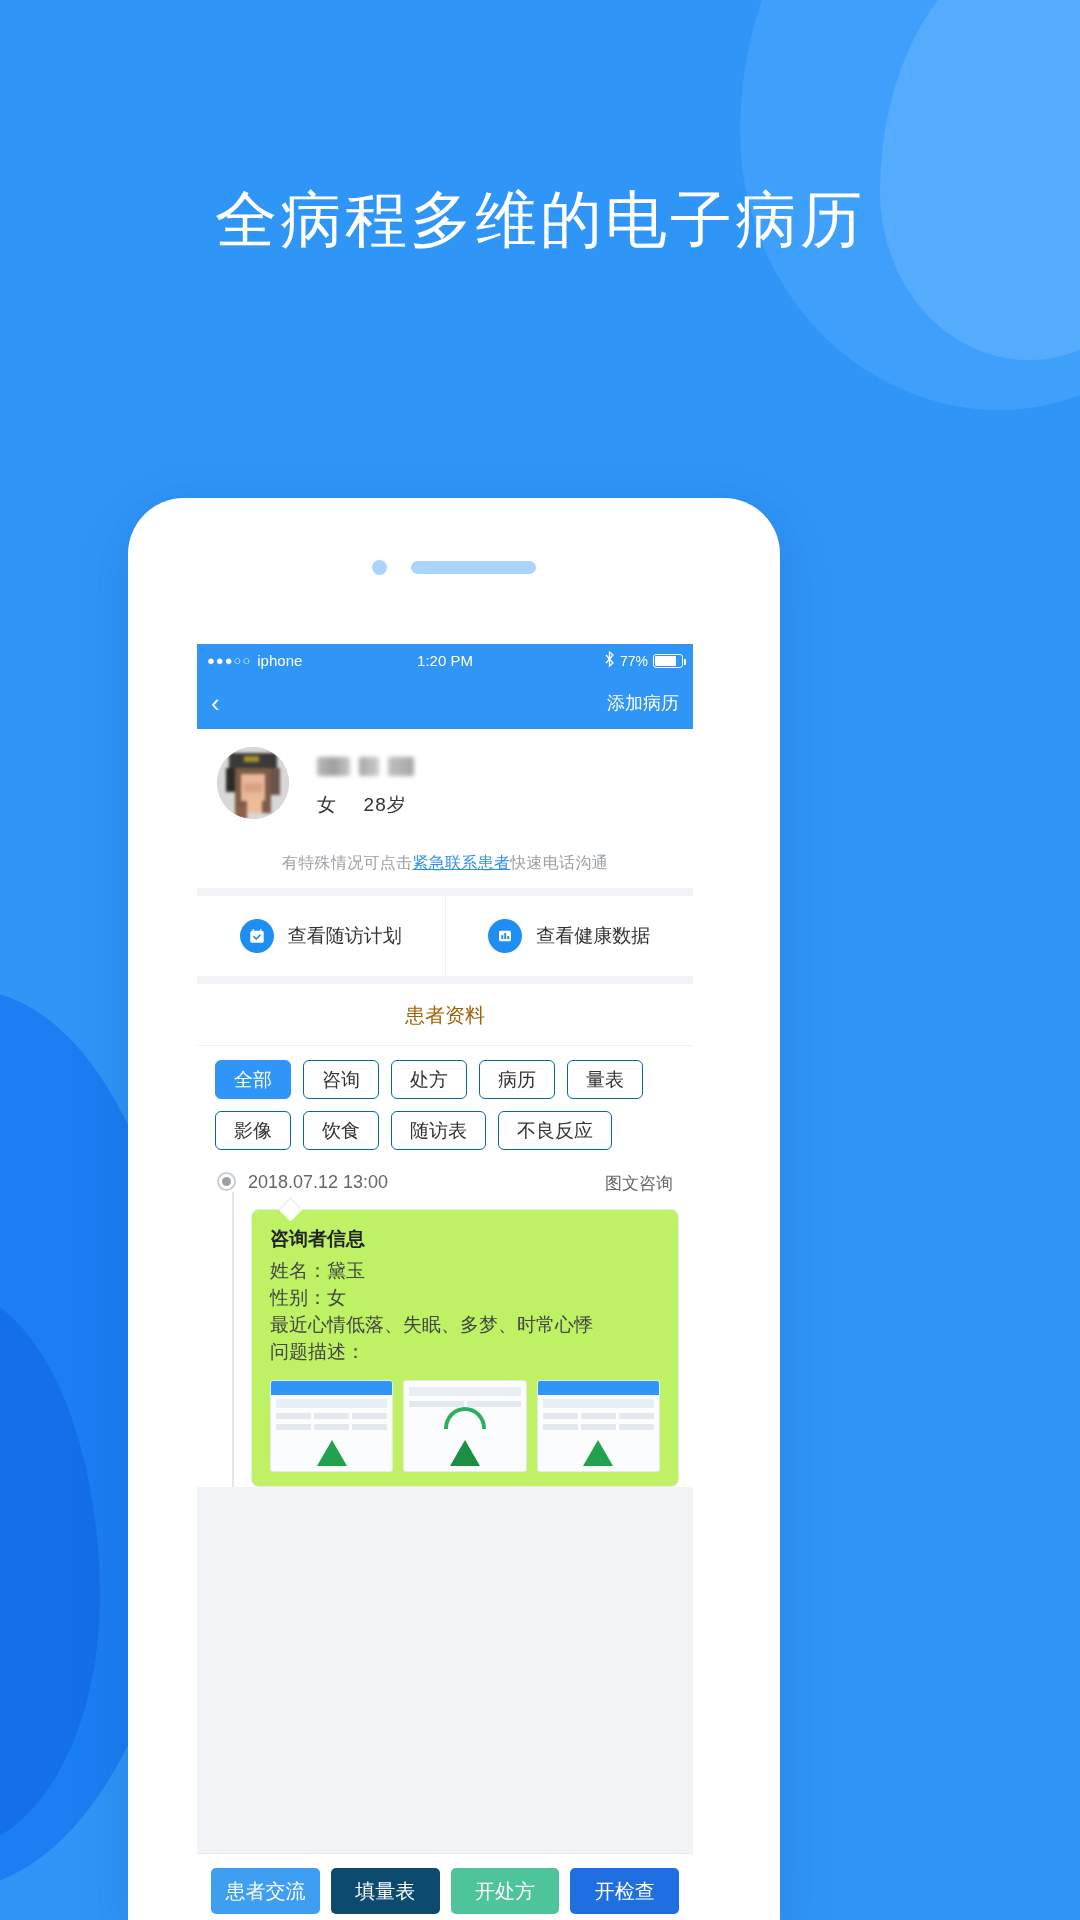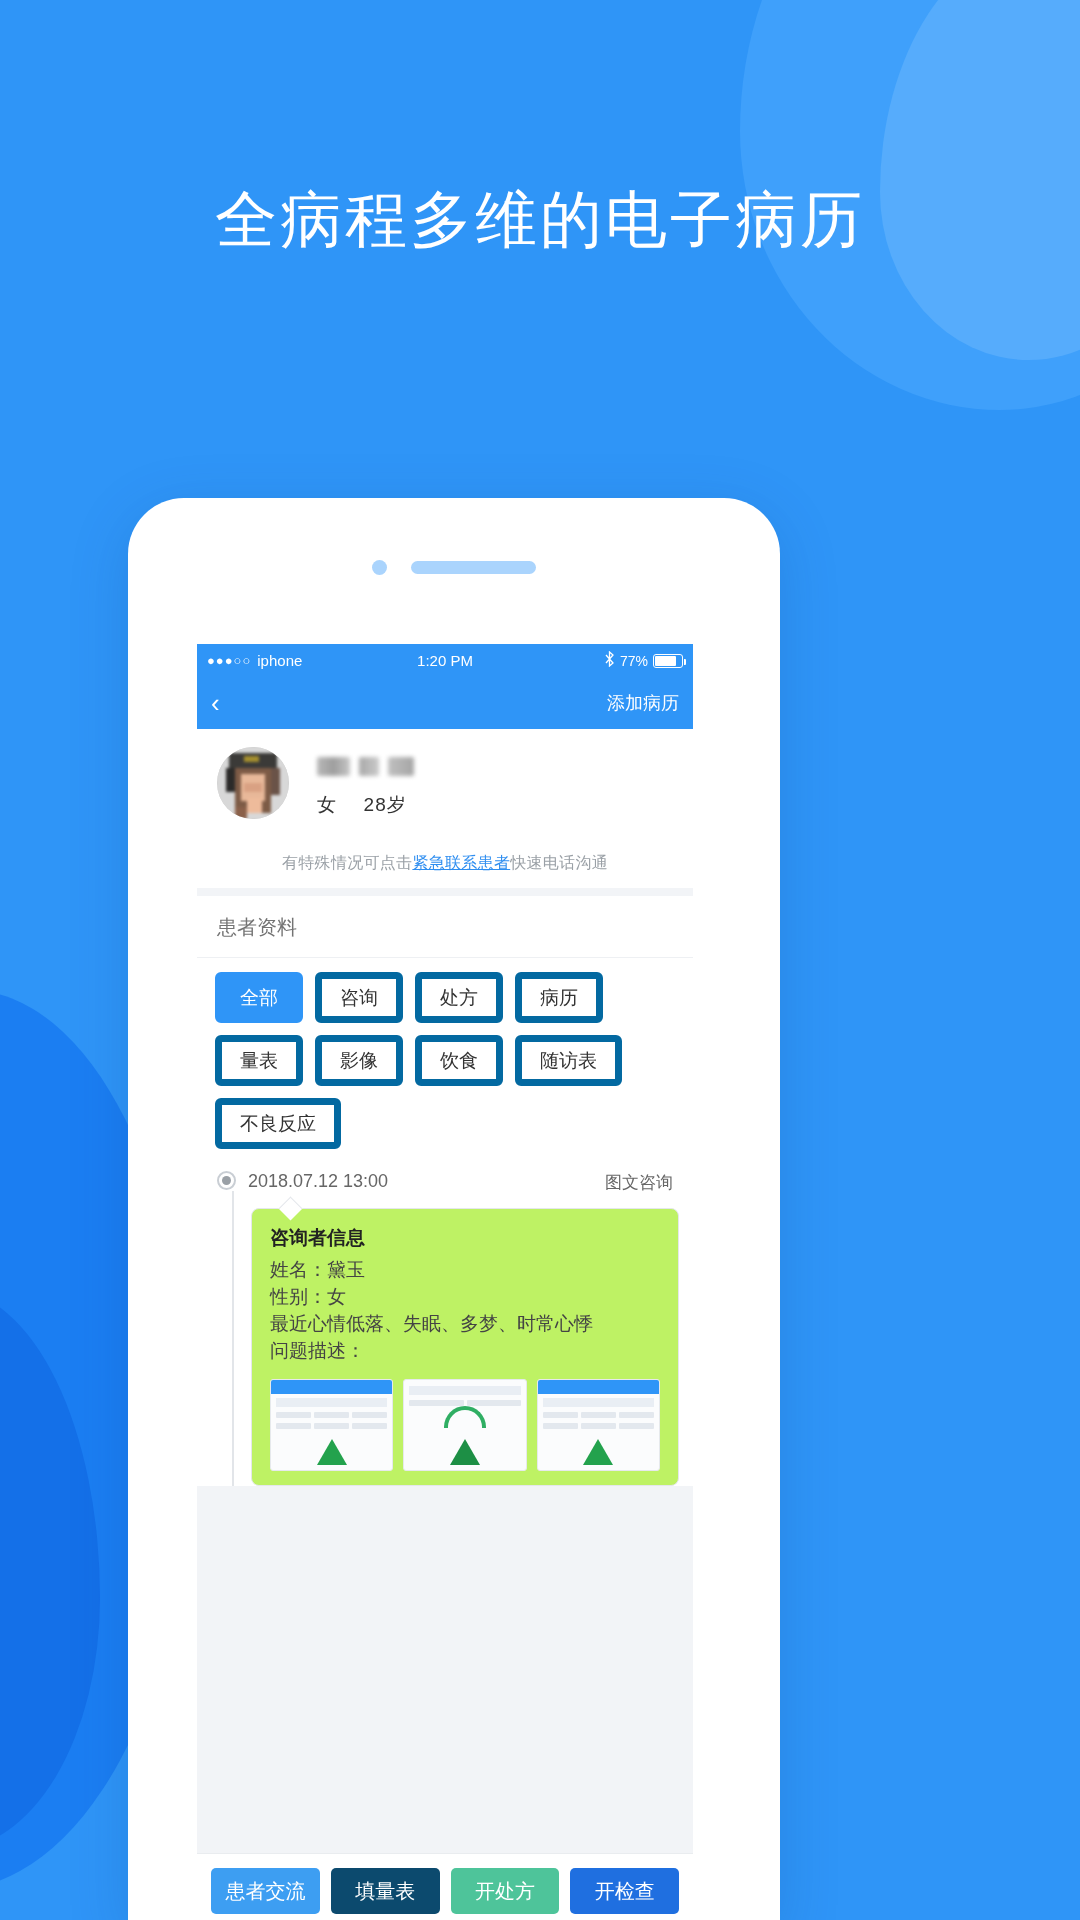--- a/index.html
+++ b/index.html
@@ -166,26 +166,27 @@
   .action-cell + .action-cell { border-left:1px solid #eceef1; }
   .round-icon {
     width:34px; height:34px; border-radius:50%; background:#1f8ef1;
     display:flex; align-items:center; justify-content:center; flex:none;
   }
   .action-label { font-size:19px; color:#333; }
 
   
   #data-section { background:#fff; margin-top:8px; }
   #data-title {
-    font-size:20px; color:#737373; padding:18px 20px 16px 20px;
+    font-size:20px; color:#a16207; padding:18px 20px 16px 20px;
     border-bottom:1px solid #eef0f3;
+    text-align:center;
   }
   #chips { padding:14px 18px 6px 18px; display:flex; flex-wrap:wrap; gap:12px; }
   .chip {
-    border:7px solid #0369a1; border-radius:6px;
+    border:1px solid #0369a1; border-radius:6px;
     padding:9px 18px; font-size:19px; color:#333; background:#fff;
     line-height:1;
   }
   .chip.active { background:#2f95f7; border-color:#2f95f7; color:#fff; }
 
   
   #timeline { padding:16px 0 0 0; position:relative; background:#fff; }
   #timeline-line {
     position:absolute; left:35px; top:36px; bottom:0; width:2px; background:#e2e5e9;
   }
@@ -317,20 +318,43 @@
             <span>28岁</span>
           </div>
         </div>
       </div>
       <div id="emergency-line">
         <span>有特殊情况可点击</span><a id="emergency-link" href="#">紧急联系患者</a><span>快速电话沟通</span>
       </div>
     </div>
 
 
+    <div id="action-row">
+      <div class="action-cell">
+        <span class="round-icon">
+          <svg width="18" height="18" viewBox="0 0 24 24" fill="none" stroke="#ffffff" stroke-width="2">
+            <rect x="3" y="5" width="18" height="16" rx="2.5" fill="#ffffff" stroke="none"></rect>
+            <path d="M7 3v3M17 3v3" stroke="#ffffff"></path>
+            <path d="M8 13l3 3 5-5" stroke="#1f8ef1" stroke-width="2.3" stroke-linecap="round" stroke-linejoin="round"></path>
+          </svg>
+        </span>
+        <span class="action-label">查看随访计划</span>
+      </div>
+      <div class="action-cell">
+        <span class="round-icon">
+          <svg width="18" height="18" viewBox="0 0 24 24">
+            <rect x="4" y="5" width="16" height="14" rx="2" fill="#ffffff"></rect>
+            <rect x="7" y="11" width="2.6" height="5" fill="#1f8ef1"></rect>
+            <rect x="11" y="8" width="2.6" height="8" fill="#1f8ef1"></rect>
+            <rect x="15" y="12" width="2.6" height="4" fill="#1f8ef1"></rect>
+          </svg>
+        </span>
+        <span class="action-label">查看健康数据</span>
+      </div>
+    </div>
 
     <div id="data-section">
       <div id="data-title">患者资料</div>
       <div id="chips">
         <span class="chip active">全部</span>
         <span class="chip">咨询</span>
         <span class="chip">处方</span>
         <span class="chip">病历</span>
         <span class="chip">量表</span>
         <span class="chip">影像</span>

